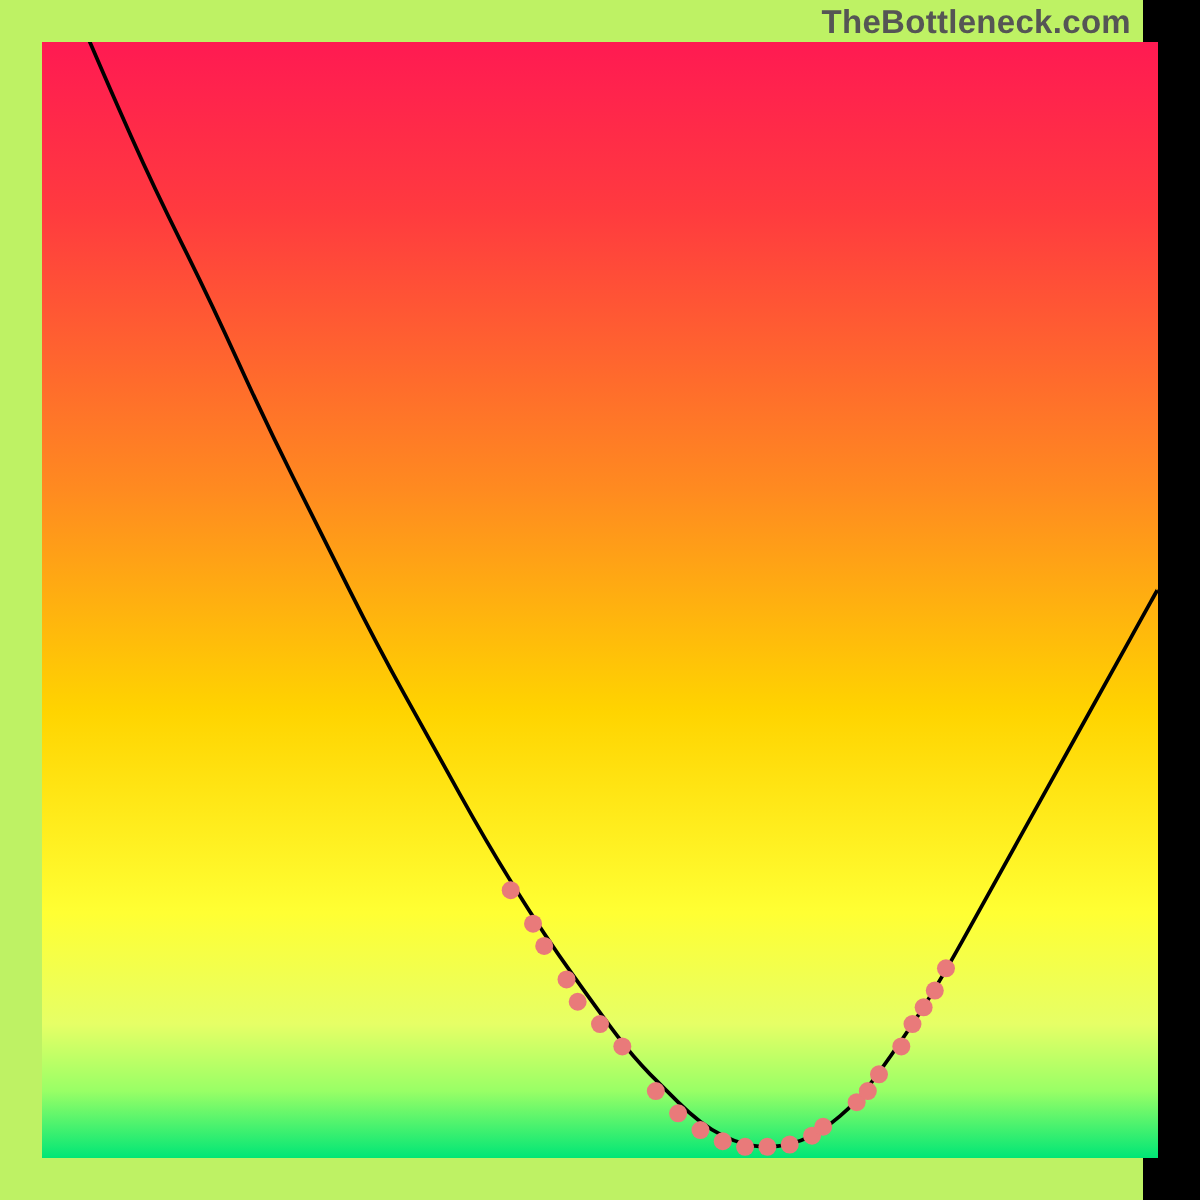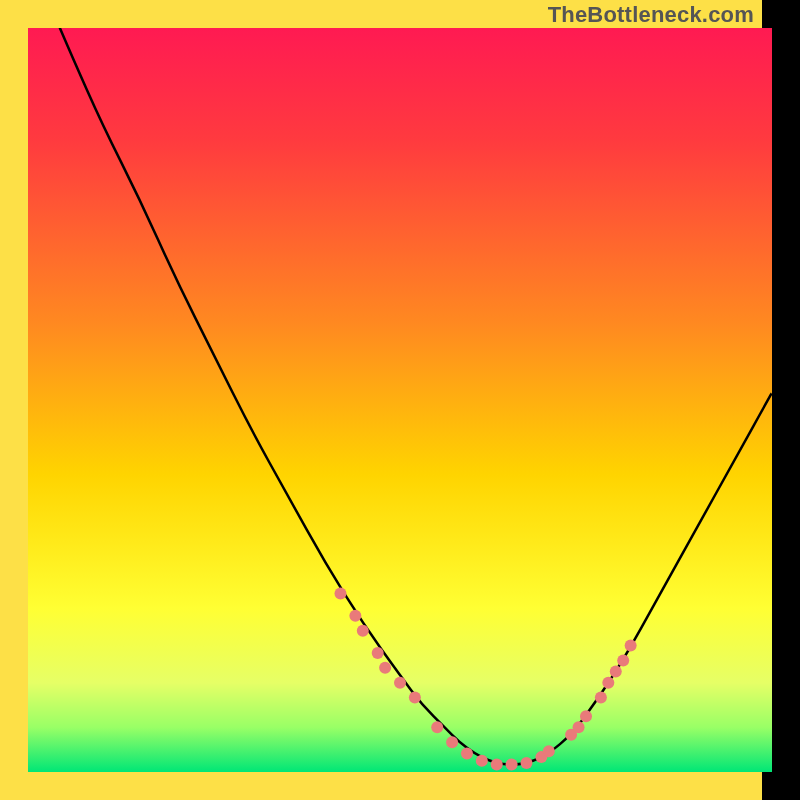--- a/index.html
+++ b/index.html
@@ -8,21 +8,21 @@
     background: #000;
     width: 800px;
     height: 800px;
     position: relative;
     font-family: Arial, sans-serif;
   }
   .outer {
     position: absolute;
     top: 0; left: 0;
     width: 762px; height: 800px;
-    background: #fde047;
+    background: #bef264;
   }
   .plot-area {
     position: absolute;
     top: 28px;
     left: 28px;
     width: 744px;
     height: 744px;
     overflow: hidden;
   }
   .watermark {

